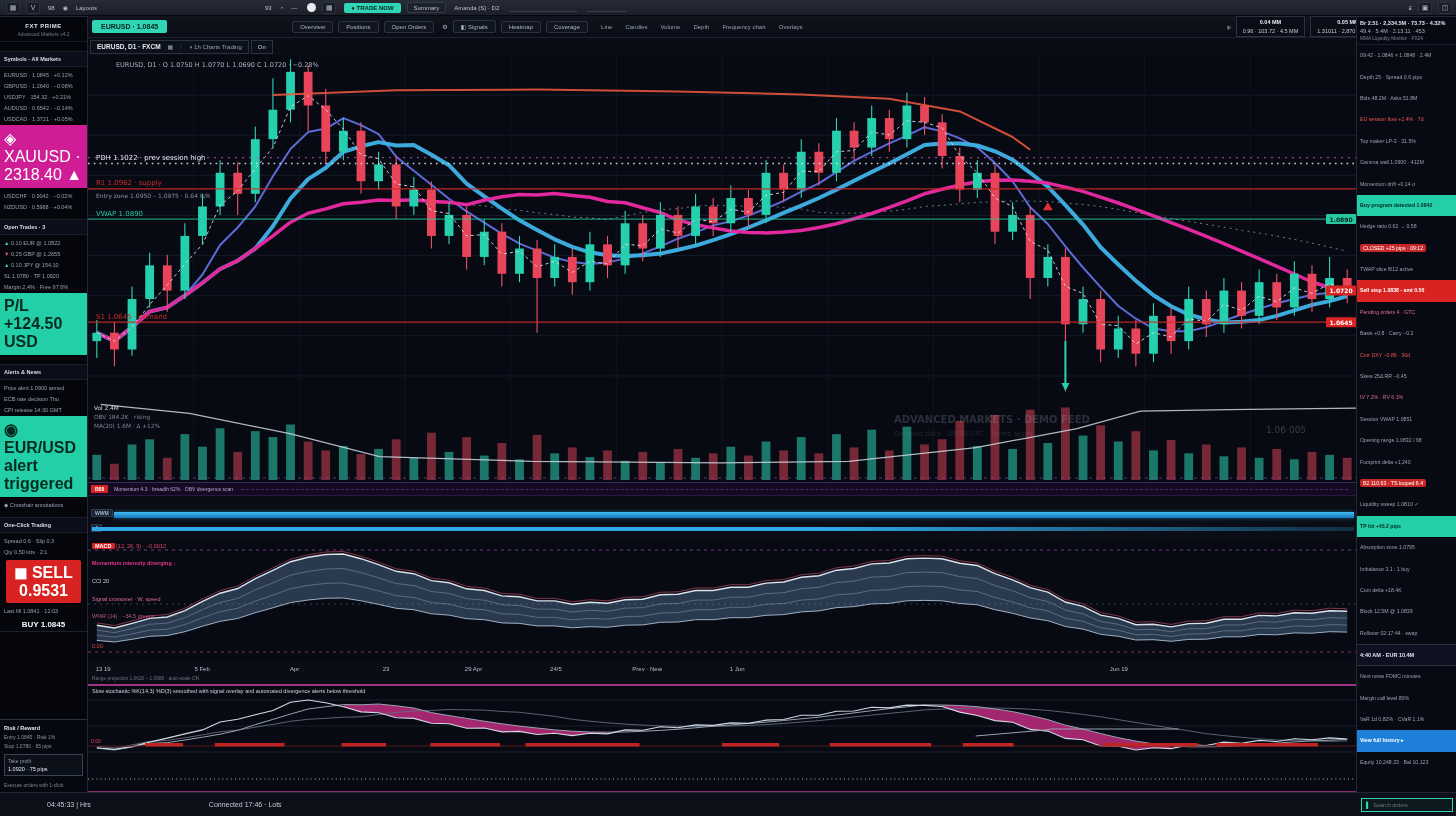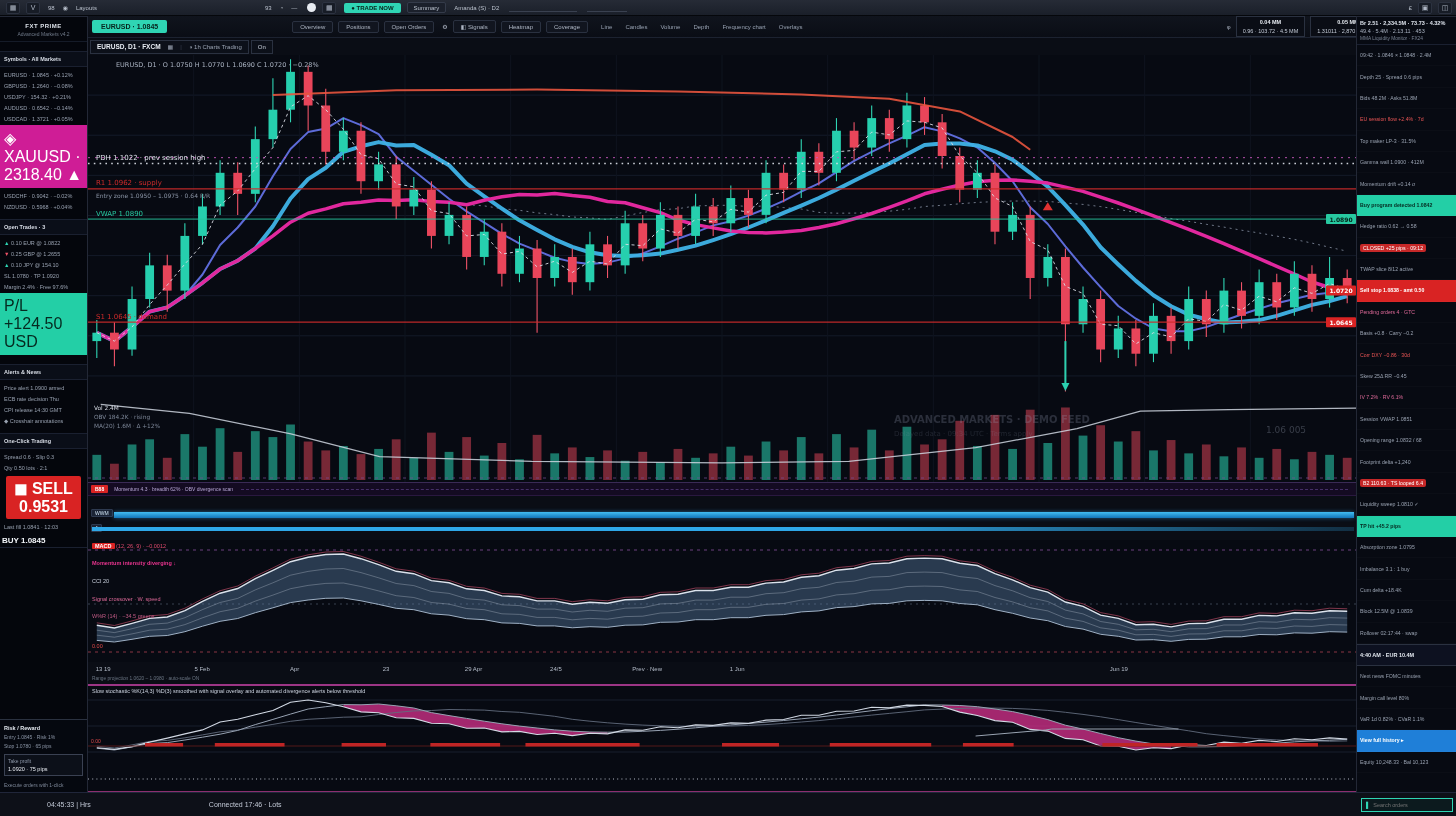--- a/index.html
+++ b/index.html
@@ -33,23 +33,23 @@
 
 .sidebar{left:0;top:16px;width:88px;height:776px;background:#04060c;border-right:1px solid #232836;border-top:1px solid #232836;display:flex;flex-direction:column;overflow:hidden}
 .sb-head{text-align:center;padding:6px 2px 4px;border-bottom:1px solid #151b28}
 .sb-head b{display:block;font-size:6px;color:#dde2ea;letter-spacing:.5px}
 .sb-head span{display:block;font-size:5px;color:#707a8a;margin-top:2px}
 .sb-row{font-size:5.5px;color:#98a1b0;padding:5px 4px 0;white-space:nowrap;overflow:hidden}
 .sb-row .up{color:#2fd5b4}
 .sb-row .dn{color:#ef5368}
 .sb-section{font-size:5.5px;font-weight:bold;color:#d8dde6;background:#0a0e18;border-top:1px solid #1a2030;border-bottom:1px solid #1a2030;padding:4px 4px;margin-top:9px;white-space:nowrap}
 .sb-hl-magenta{background:#cf1d96;color:#fff;padding:4px 4px;margin-top:3px}
-.sb-hl-teal{background:#23cfa6;color:#052a20;font-weight:normal;padding:4px 4px;margin-top:3px}
+.sb-hl-teal{background:#23cfa6;color:#052a20;font-weight:bold;padding:4px 4px;margin-top:3px}
 .sb-hl-red{background:#d92323;color:#fff;font-weight:bold;text-align:center;border-radius:2px;margin:5px 6px 0;padding:3px 2px}
-.sb-big{font-size:8px;font-weight:bold;color:#f2f5f9;text-align:left;padding:6px 2px 2px;border-bottom:1px solid #1a2030}
+.sb-big{font-size:8px;font-weight:bold;color:#f2f5f9;text-align:center;padding:6px 17px 2px;border-bottom:1px solid #1a2030}
 .sb-form{margin-top:auto;border-top:1px solid #2a3140;padding:5px 4px 4px;background:#05080f}
 .sb-form .f-title{font-size:5.5px;font-weight:bold;color:#e2e7ee;white-space:nowrap}
 .sb-form .f-line{font-size:5px;color:#8b95a6;margin-top:3px;white-space:nowrap}
 .sb-input{border:1px solid #3a4152;background:#0c1019;margin-top:5px;padding:3px 3px}
 .sb-input .lbl{font-size:5px;color:#8b95a6}
 .sb-input .val{font-size:5.5px;color:#e8ecf2;margin-top:2px}
 .f-note{font-size:5px;color:#7d8798;margin-top:6px;white-space:nowrap}
 
 .price-pane{left:88px;top:55px;width:1268px;height:427px;background:#070a12}
 .sep-band{left:88px;top:482px;width:1268px;height:14px;background:#140b22;border-top:1px solid #3a2a55;border-bottom:1px solid #2a1840;display:flex;align-items:center}
@@ -182,20 +182,21 @@
         <div class="sb-row"><span class="up">▲ </span>0.10 EUR @ 1.0822</div>
         <div class="sb-row"><span class="dn">▼ </span>0.25 GBP @ 1.2655</div>
         <div class="sb-row"><span class="up">▲ </span>0.10 JPY @ 154.10</div>
         <div class="sb-row">SL 1.0780 · TP 1.0920</div>
         <div class="sb-row">Margin 2.4% · Free 97.6%</div>
         <div class="sb-hl-teal">P/L +124.50 USD</div>
         <div class="sb-section">Alerts &amp; News</div>
         <div class="sb-row">Price alert 1.0900 armed</div>
         <div class="sb-row">ECB rate decision Thu</div>
         <div class="sb-row">CPI release 14:30 GMT</div>
+        <div class="sb-hl-teal">◉ EUR/USD alert triggered</div>
         <div class="sb-row">◆ Crosshair annotations</div>
         <div class="sb-section">One-Click Trading</div>
         <div class="sb-row">Spread 0.6 · Slip 0.3</div>
         <div class="sb-row">Qty 0.50 lots · 2:1</div>
         <div class="sb-hl-red">◼ SELL 0.9531</div>
         <div class="sb-row">Last fill 1.0841 · 12:03</div>
         <div class="sb-big">BUY 1.0845</div>
       </div>
     <div class="sb-form">
       <div class="f-title">Risk / Reward</div>

